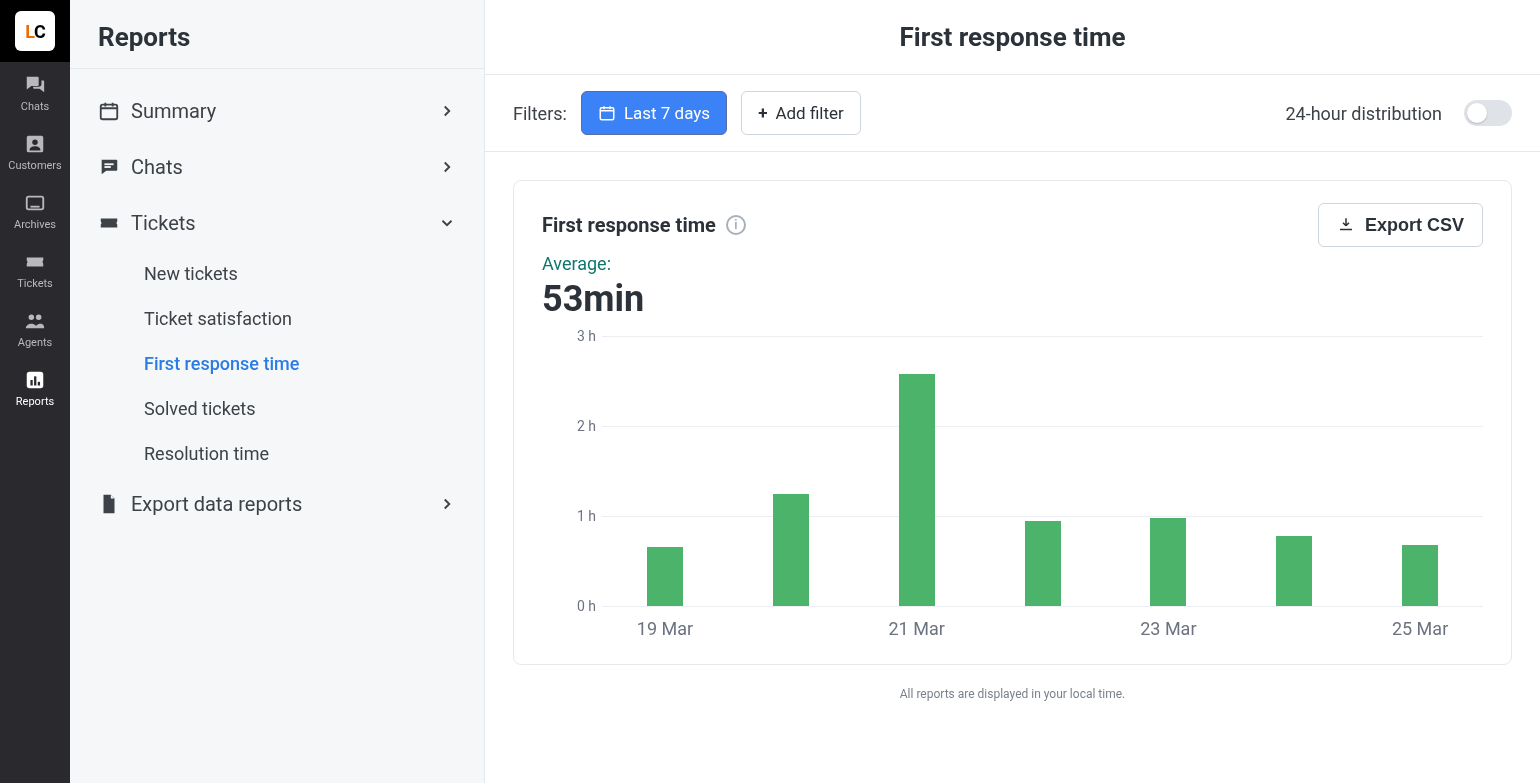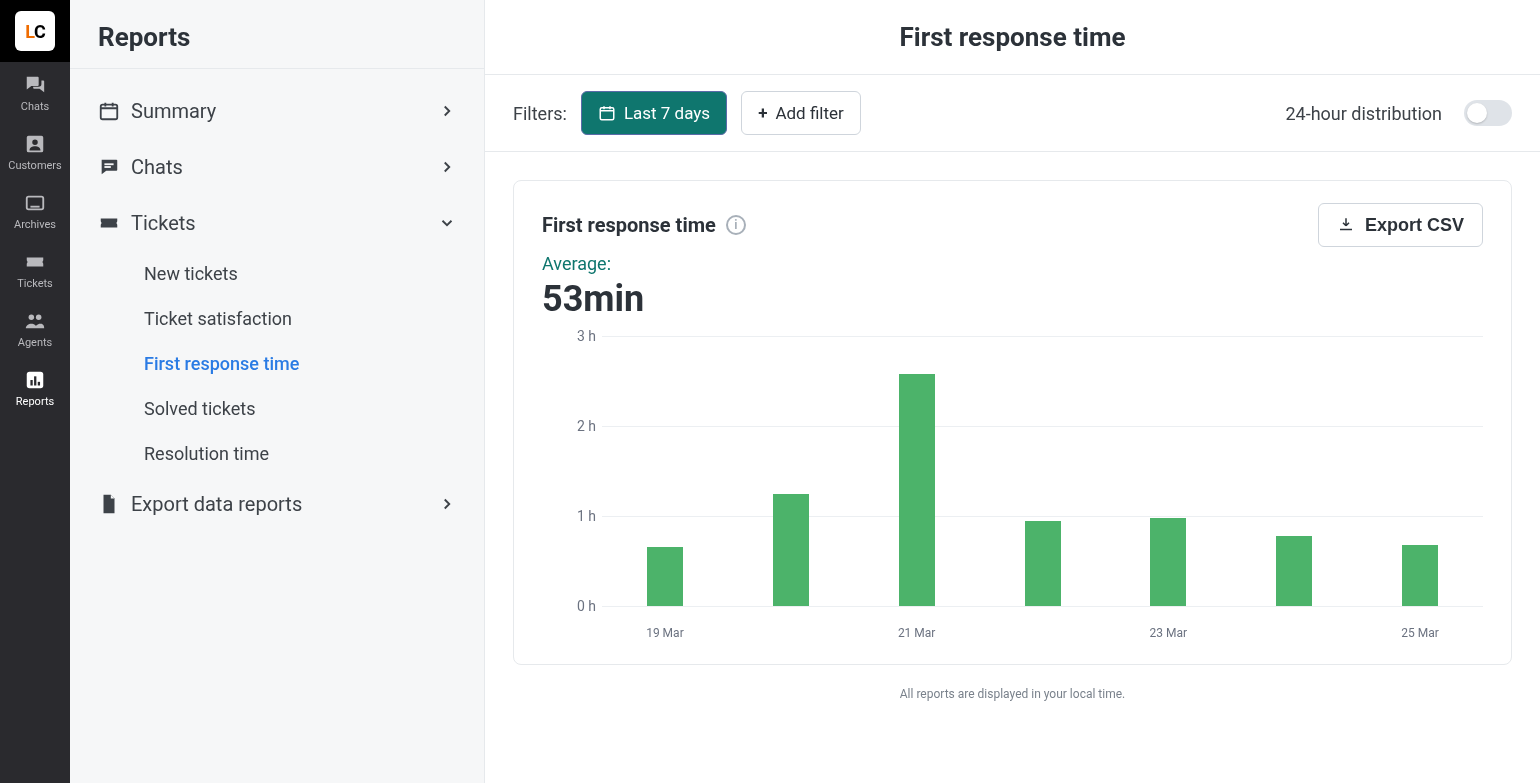--- a/index.html
+++ b/index.html
@@ -42,21 +42,21 @@
   .main { flex:1; display:flex; flex-direction:column; min-width:0; }
   .main-title { text-align:center; font-size:26px; font-weight:700; padding:22px 0; border-bottom:1px solid #e6e9ec; color:#2c3239; }
   .filters-bar {
     display:flex; align-items:center; gap:14px; padding:16px 28px; border-bottom:1px solid #e6e9ec;
   }
   .filters-label { font-size:18px; color:#3d4248; }
   .chip {
     display:flex; align-items:center; gap:8px; height:44px; padding:0 16px; border-radius:6px;
     font-size:17px; cursor:pointer;
   }
-  .chip-primary { background:#0f766e; color:#fff; border:1px solid #5a6ba8; }
+  .chip-primary { background:#3b82f6; color:#fff; border:1px solid #5a6ba8; }
   .chip-outline { background:#fff; color:#2c3239; border:1px solid #cfd5dc; }
   .bar-spacer { flex:1; }
   .dist-label { font-size:18px; color:#3d4248; margin-right:8px; }
   .toggle {
     width:48px; height:26px; border-radius:13px; background:#dfe3e8; position:relative; cursor:pointer;
   }
   .toggle::after { content:""; position:absolute; left:3px; top:3px; width:20px; height:20px; border-radius:50%; background:#fff; box-shadow:0 1px 2px rgba(0,0,0,.2); }
 
   .canvas { padding: 28px; }
   .card {
@@ -74,21 +74,21 @@
 
   
   .chart { position:relative; height:300px; margin-top:16px; padding-left:60px; }
   .plot { position:absolute; left:60px; right:0; top:0; bottom:30px; }
   .grid-line { position:absolute; left:0; right:0; border-top:1px solid #eceff2; height:0; }
   .y-tick { position:absolute; left:-60px; width:54px; text-align:right; font-size:14px; color:#6b7280; transform:translateY(-50%); }
   .bars { position:absolute; left:0; right:0; bottom:0; top:0; display:flex; }
   .bar-slot { flex:1; display:flex; align-items:flex-end; justify-content:center; }
   .bar { width:36px; background:#4cb36a; }
   .x-axis { position:absolute; left:60px; right:0; bottom:0; height:30px; display:flex; }
-  .x-slot { flex:1; text-align:center; font-size:12px; color:#6b7280; padding-top:20px; }
+  .x-slot { flex:1; text-align:center; font-size:18px; color:#6b7280; padding-top:12px; }
 
   .foot-note { text-align:center; font-size:12px; color:#7a828c; margin-top:22px; }
 
   .gap-top { margin-top: 18px; }
 </style>
 </head>
 <body>
 
 <div class="rail">
   <div class="logo">

